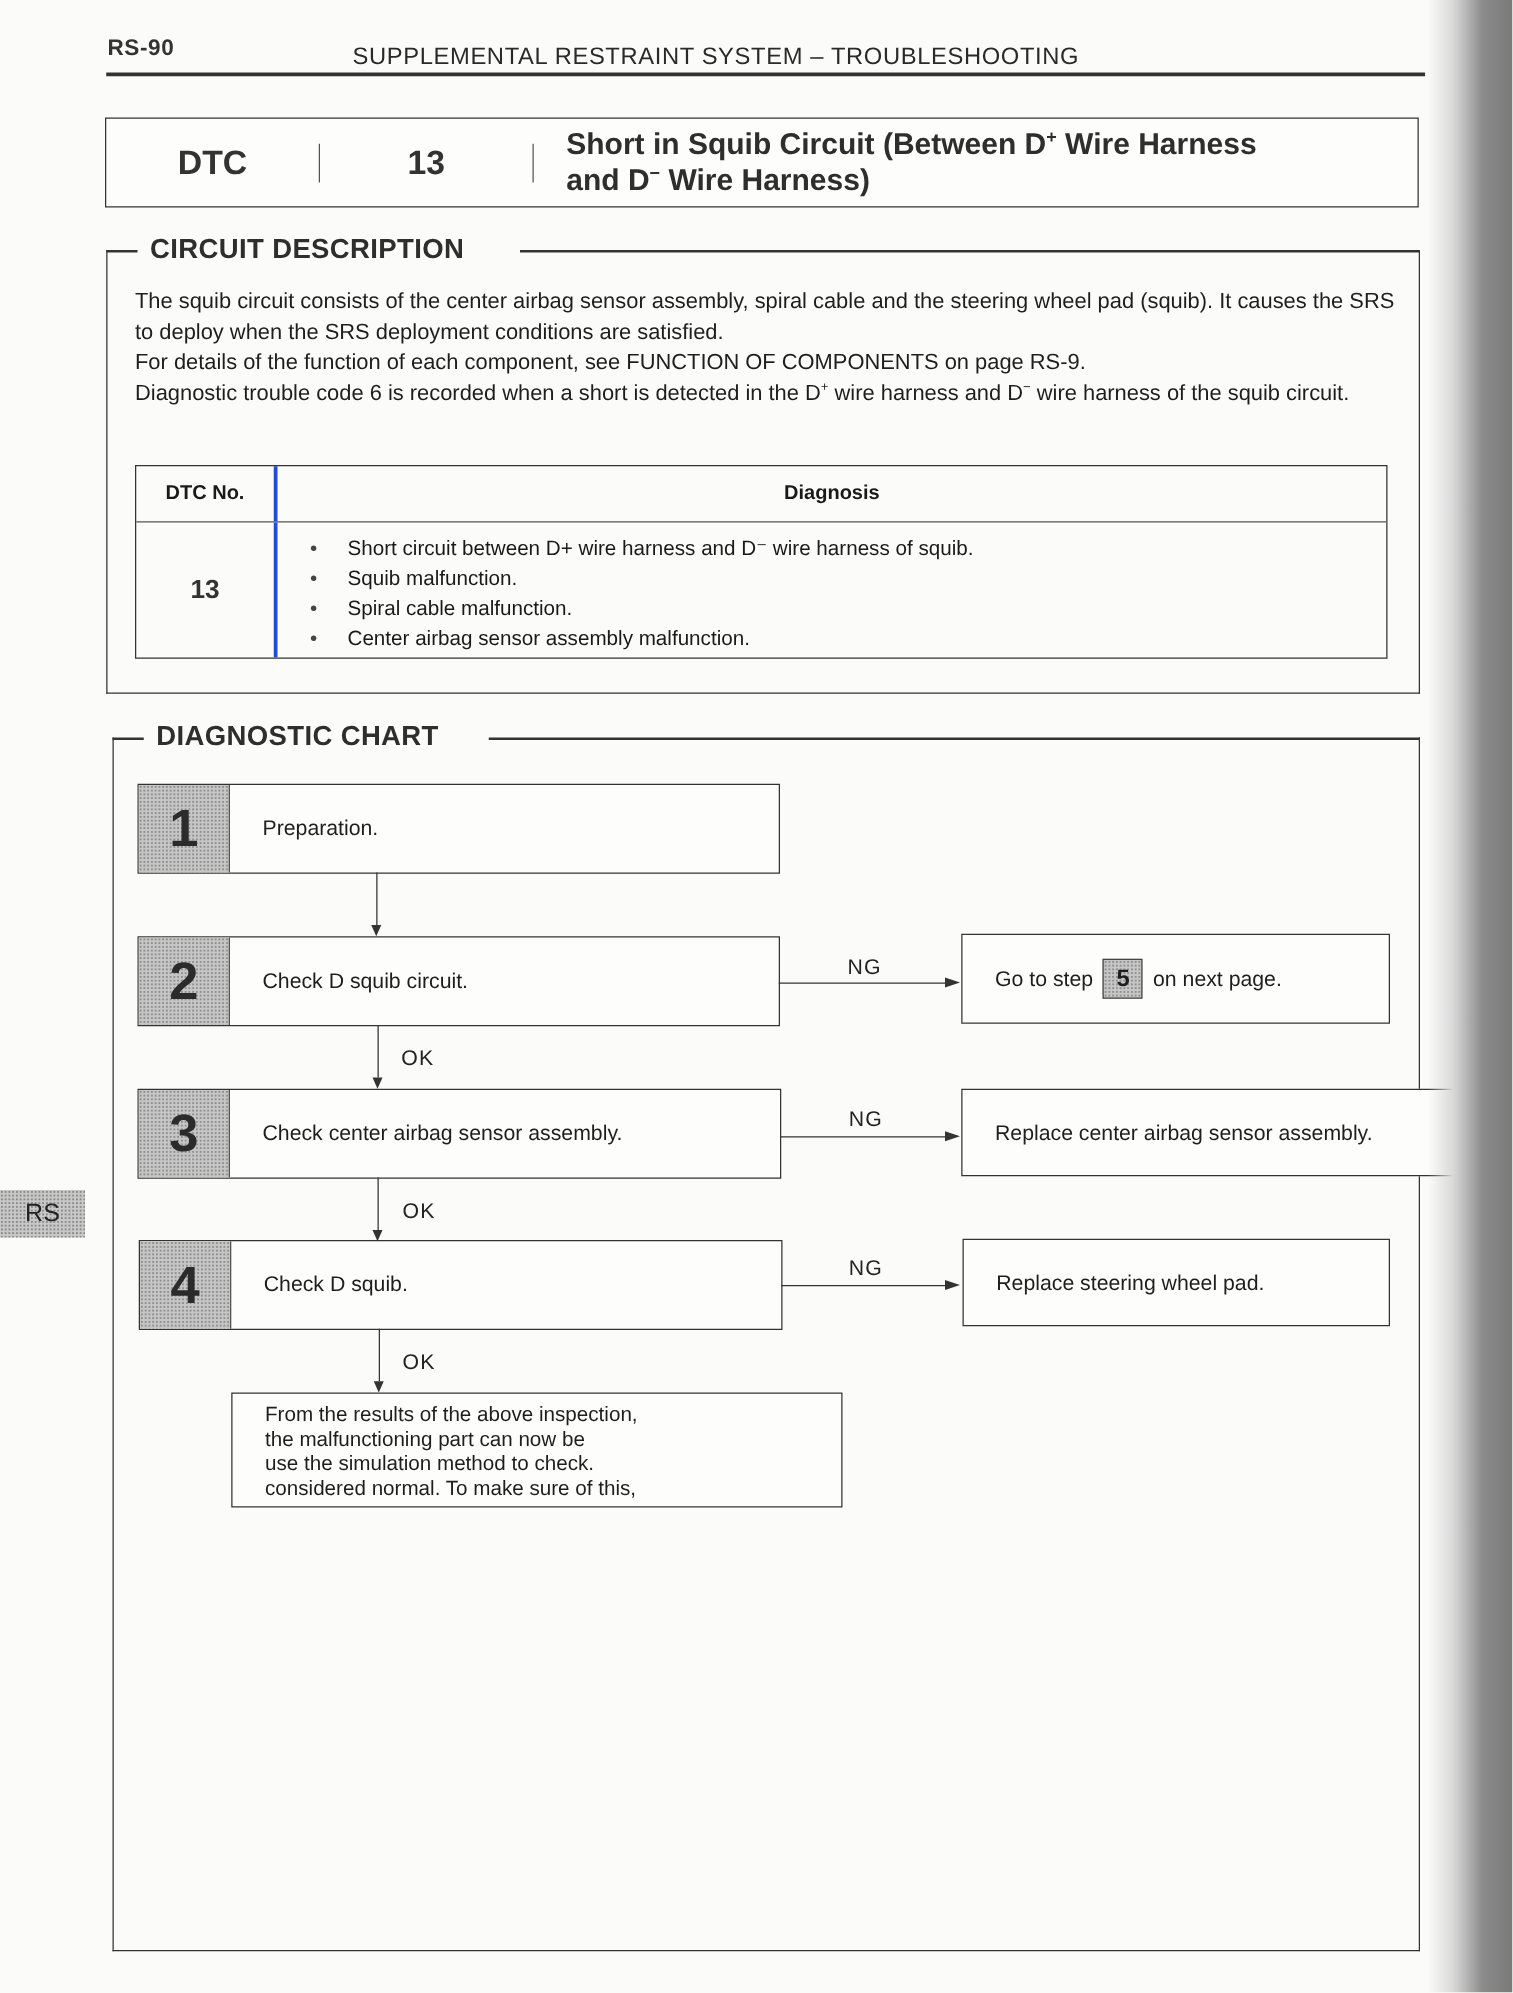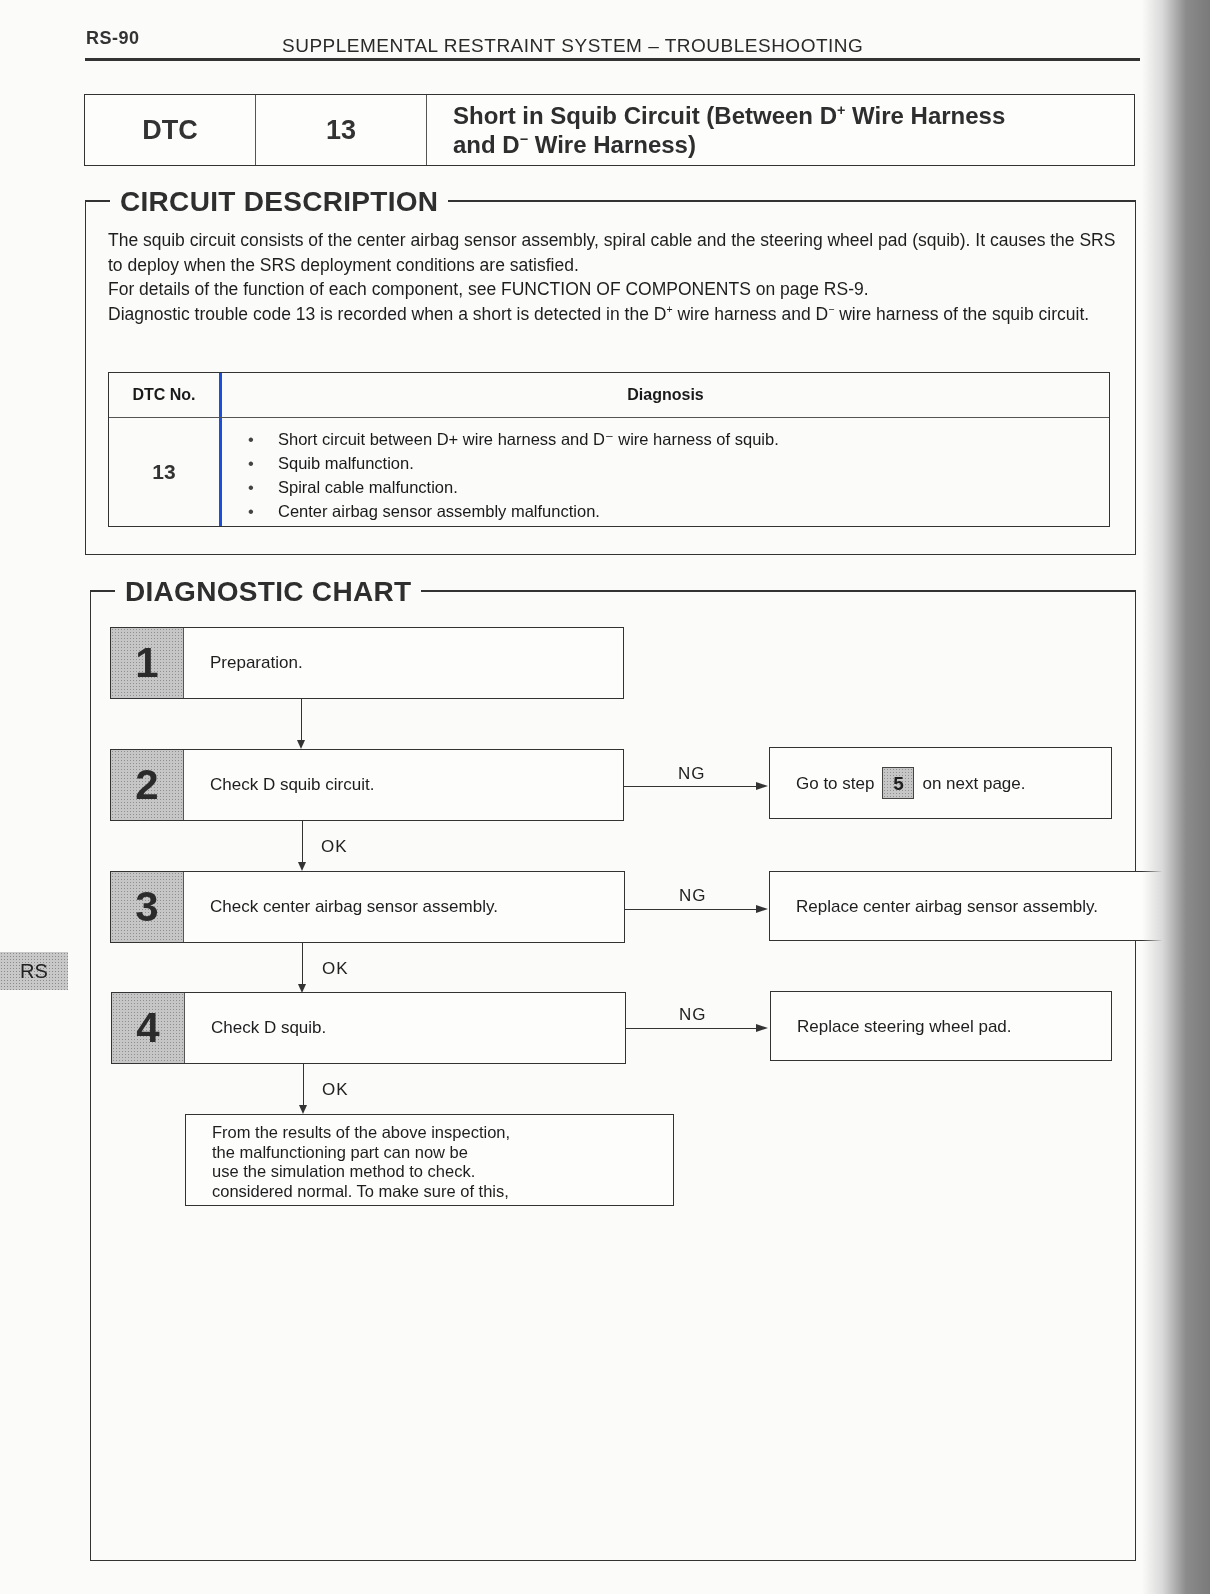--- a/index.html
+++ b/index.html
@@ -8,32 +8,32 @@
     background: #fbfbfa;
     font-family: "Liberation Sans", "DejaVu Sans", sans-serif;
     color: #1a1a1a;
   }
   .abs { position: absolute; }
   .page-num { left: 86px; top: 28px; font-size: 18px; font-weight: bold; color: #333; letter-spacing: 0.5px; }
   .page-header { left: 282px; top: 35px; font-size: 19px; color: #2a2a2a; letter-spacing: 0.5px; text-align: center; }
   .header-rule { left: 85px; top: 58px; width: 1055px; height: 3px; background: #333; }
 
   
-  .dtc-table { left: 84px; top: 94px; width: 1049px; height: 70px; border: 1.5px solid #333; display: flex; background: #fdfdfc; }
+  .dtc-table { left: 84px; top: 94px; width: 1049px; height: 70px; border: 1.5px solid #333; display: flex; background: #fdfdfc; align-items: center; }
   .dtc-cell { border-right: 1px solid #555; display: flex; align-items: center; justify-content: center; font-weight: bold; color: #333; }
   .dtc-cell.label { width: 170px; font-size: 27px; }
   .dtc-cell.code { width: 170px; font-size: 27px; }
   .dtc-cell.title { flex: 1; border-right: none; justify-content: flex-start; padding-left: 26px; font-size: 24px; line-height: 29px; color: #2e2e2e; }
   sup { font-size: 60%; vertical-align: super; line-height: 0; }
 
   
   .section { border: 1.5px solid #333; }
   .sec-circuit { left: 85px; top: 200px; width: 1049px; height: 354px; border-top: none; }
   .sec-diag { left: 90px; top: 590px; width: 1044px; height: 970px; border-top: none; }
-  .sec-title { position: absolute; font-weight: bold; font-size: 28px; color: #2e2e2e; background: #fbfbfa; padding: 0 10px; top: -14px; left: 24px; letter-spacing: 0.3px; }
+  .sec-title { position: absolute; font-weight: bold; font-size: 22px; color: #2e2e2e; background: #fbfbfa; padding: 0 10px; top: -14px; left: 24px; letter-spacing: 0.3px; }
   .sec-topline-l { position: absolute; top: 0; left: -1px; width: 28px; height: 1.5px; background: #333; }
   .sec-topline-r { position: absolute; top: 0; height: 1.5px; background: #333; right: -1px; }
 
   .desc { position: absolute; left: 22px; top: 28px; width: 1010px; font-size: 17.5px; line-height: 24.5px; color: #1e1e1e; }
   .desc p { margin: 0; }
 
   
   .diag-table { position: absolute; left: 22px; top: 172px; width: 1000px; border: 1.5px solid #333; }
   .diag-head, .diag-body { display: flex; }
   .diag-head { height: 44px; border-bottom: 1px solid #555; }
@@ -101,21 +101,21 @@
   </div>
 </div>
 
 <div class="abs section sec-circuit">
   <div class="sec-topline-l"></div>
   <div class="sec-topline-r" style="left:330px;"></div>
   <div class="sec-title">CIRCUIT DESCRIPTION</div>
   <div class="desc">
     <p>The squib circuit consists of the center airbag sensor assembly, spiral cable and the steering wheel pad (squib). It causes the SRS to deploy when the SRS deployment conditions are satisfied.</p>
     <p><span>For details of the function of each component, see FUNCTION OF COMPONENTS on page RS-9.</span> <span class="link-text"></span></p>
-    <p><span>Diagnostic trouble code 13 is recorded when a short is detected in the D</span><sup>+</sup><span> wire harness and D</span><sup>−</sup><span> wire harness of the squib circuit.</span></p>
+    <p><span>Diagnostic trouble code 6 is recorded when a short is detected in the D</span><sup>+</sup><span> wire harness and D</span><sup>−</sup><span> wire harness of the squib circuit.</span></p>
   </div>
 
   <div class="diag-table">
     <div class="diag-head">
       <div class="diag-col1">DTC No.</div>
       <div class="diag-col2">Diagnosis</div>
     </div>
     <div class="diag-body">
       <div class="diag-col1">13</div>
       <div class="diag-col2">

